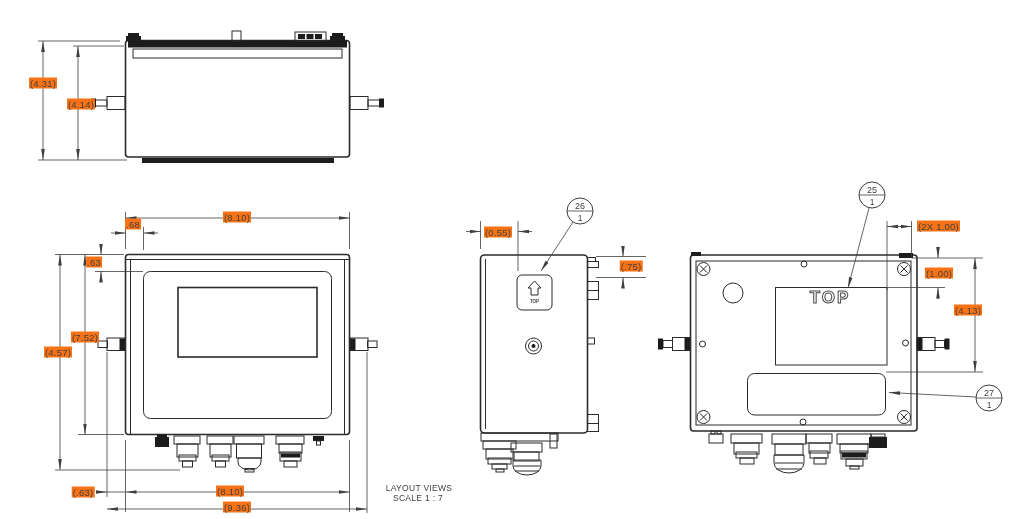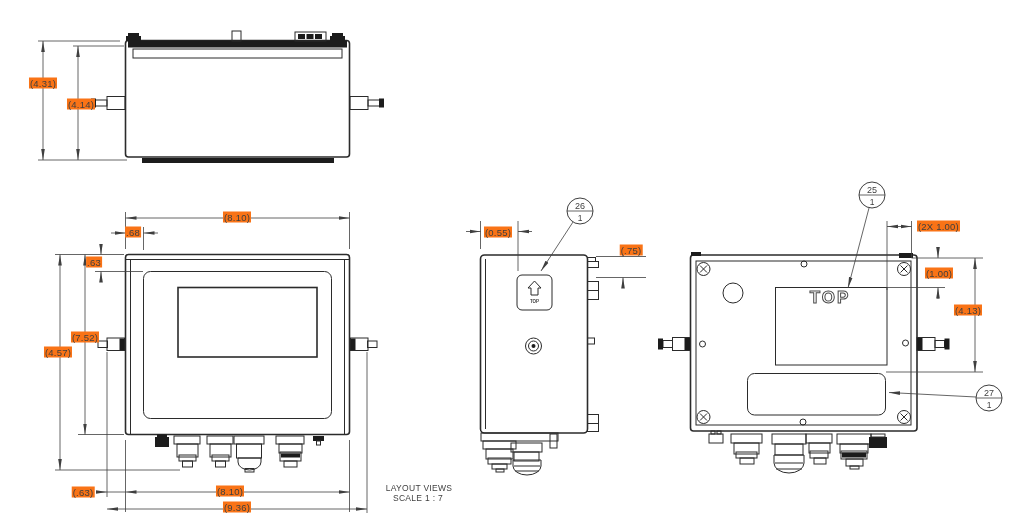--- a/index.html
+++ b/index.html
@@ -275,29 +275,29 @@
       <text class="svgtxt" x="989" y="408" font-size="8.5" text-anchor="middle">1</text>
     </g>
   </g>
 
   <text class="svgtxt" x="534.5" y="303" font-size="4.5" text-anchor="middle" font-weight="bold">TOP</text>
 </svg>
 
 <span class="dim" style="left:43px;top:83px">(4.31)</span>
 <span class="dim" style="left:81px;top:104px">(4.14)</span>
 <span class="dim" style="left:237px;top:217px">(8.10)</span>
-<span class="dim" style="left:133px;top:232px">.68</span>
+<span class="dim" style="left:133px;top:224px">.68</span>
 <span class="dim" style="left:94px;top:262px">.63</span>
 <span class="dim" style="left:85px;top:337px">(7.52)</span>
 <span class="dim" style="left:58px;top:352px">(4.57)</span>
 <span class="dim" style="left:83px;top:492px">(.63)</span>
 <span class="dim" style="left:230px;top:491px">(8.10)</span>
 <span class="dim" style="left:237px;top:507px">(9.36)</span>
 <span class="dim" style="left:498px;top:232px">(0.55)</span>
-<span class="dim" style="left:631px;top:250px">(.75)</span>
+<span class="dim" style="left:631px;top:266px">(.75)</span>
 <span class="dim la" style="left:917px;top:226px">(2X 1.00)</span>
 <span class="dim" style="left:939px;top:273px">(1.00)</span>
 <span class="dim" style="left:968px;top:310px">(4.13)</span>
 
 <span class="note" style="left:419px;top:488px">LAYOUT VIEWS</span>
 <span class="note" style="left:418px;top:498px">SCALE 1 : 7</span>
 
 </div>
 
 </body></html>

